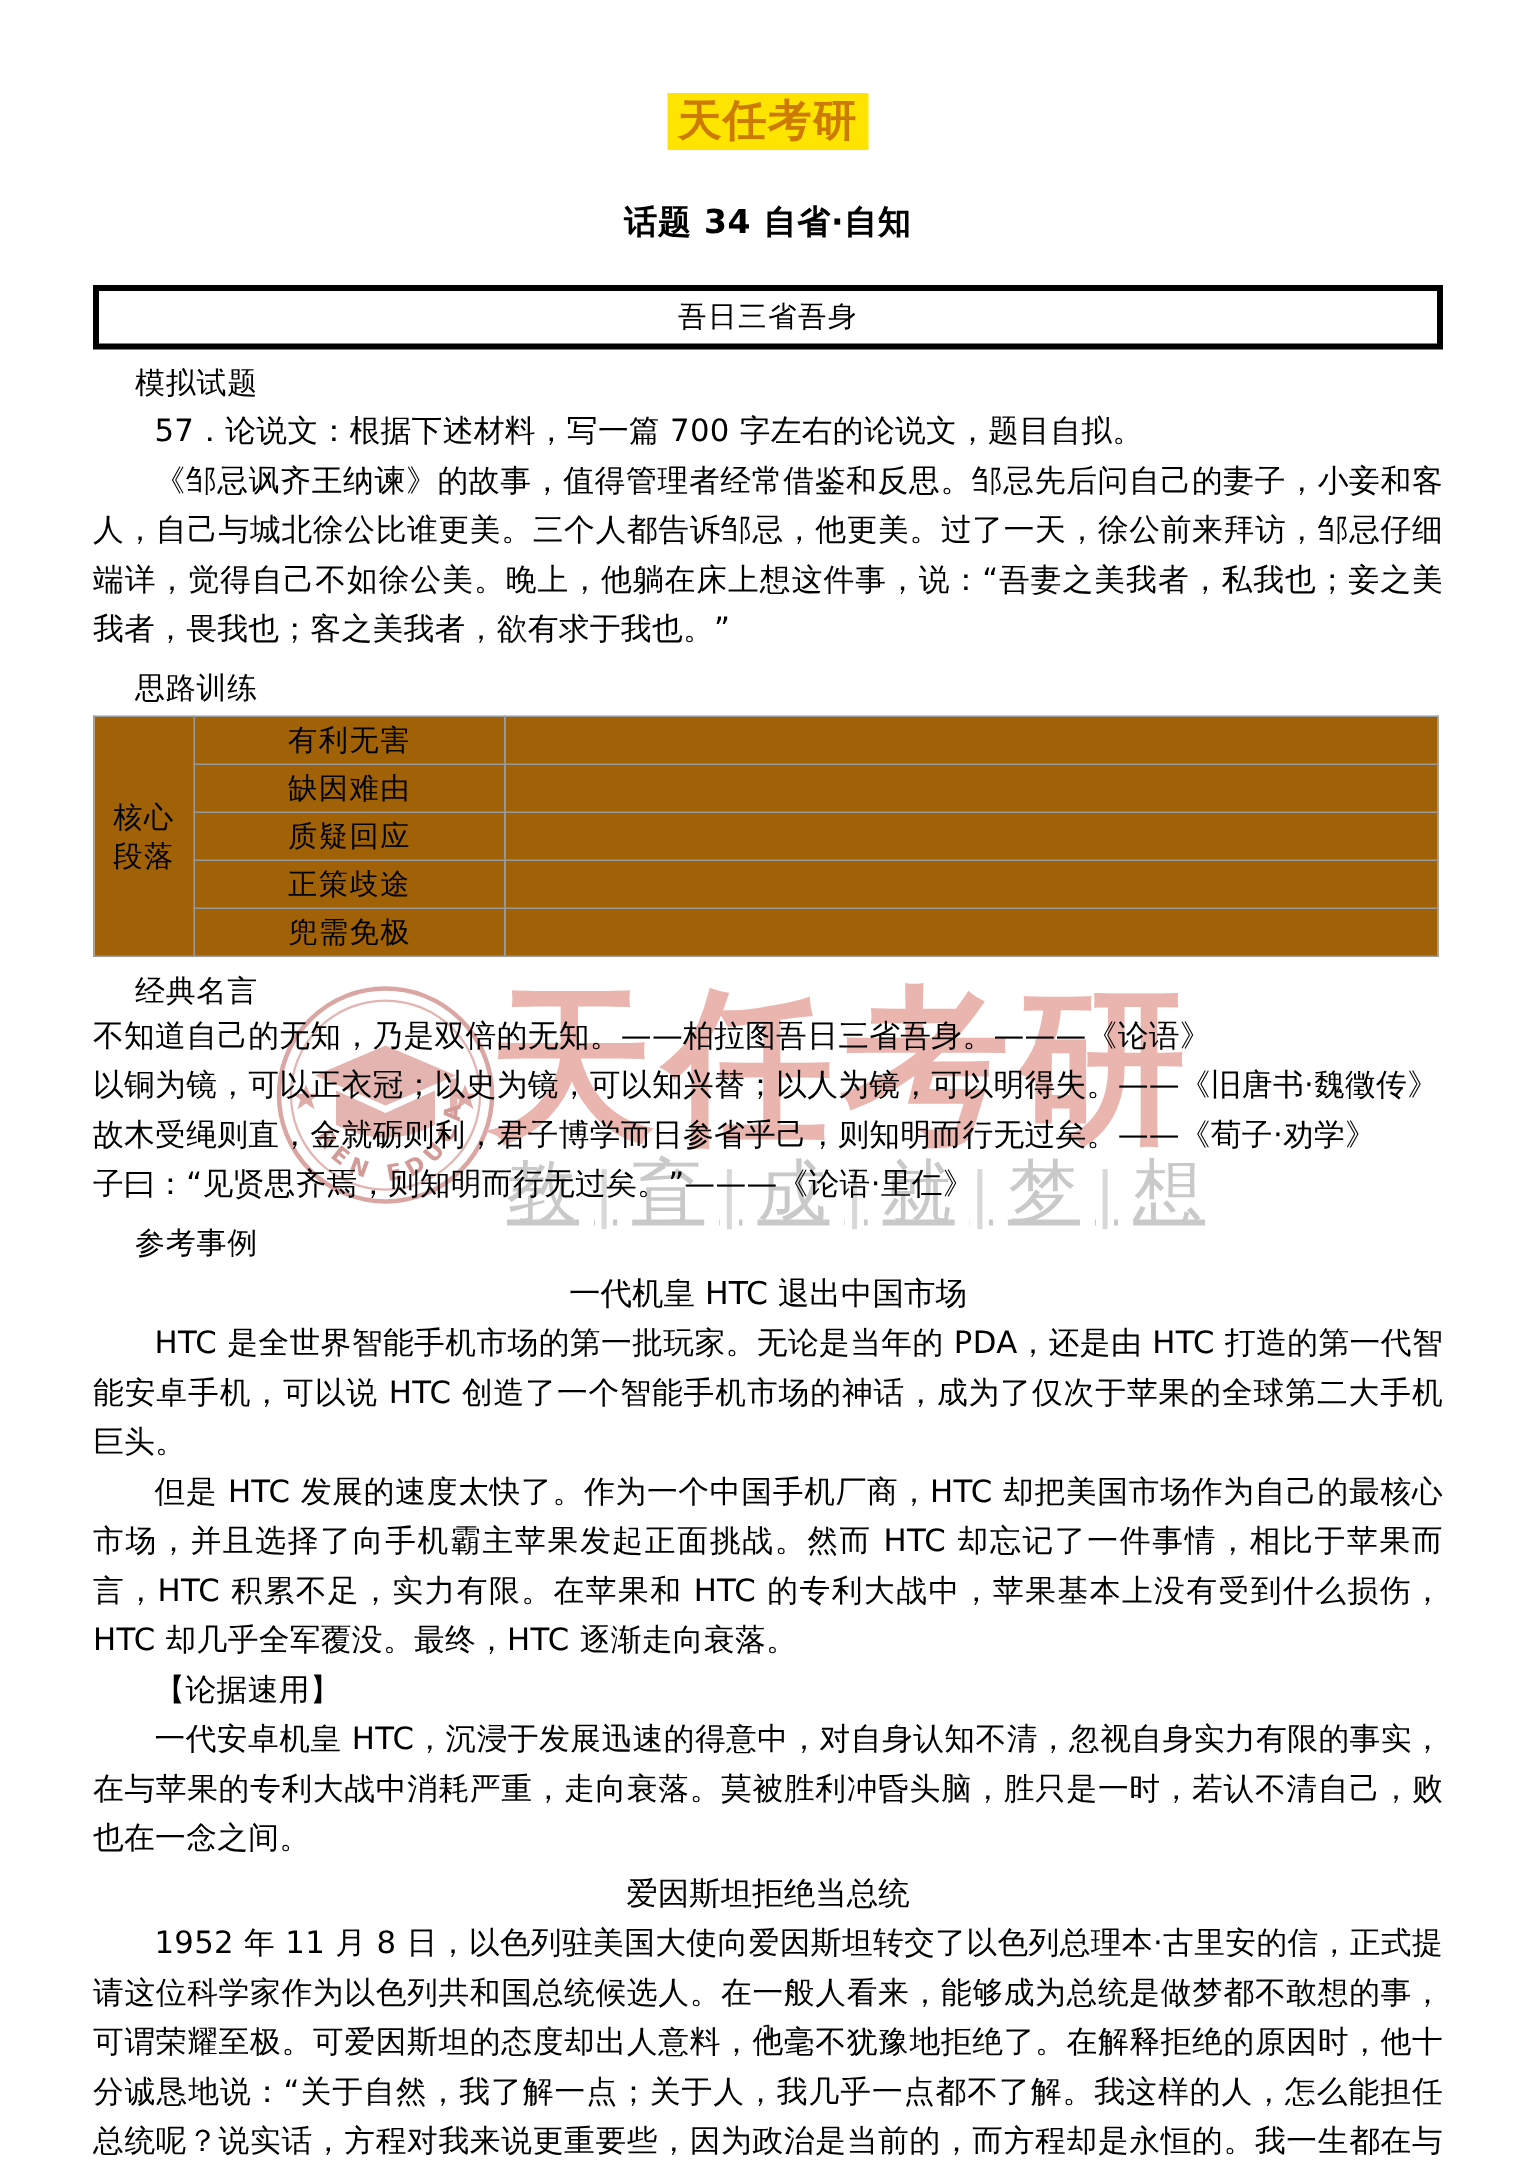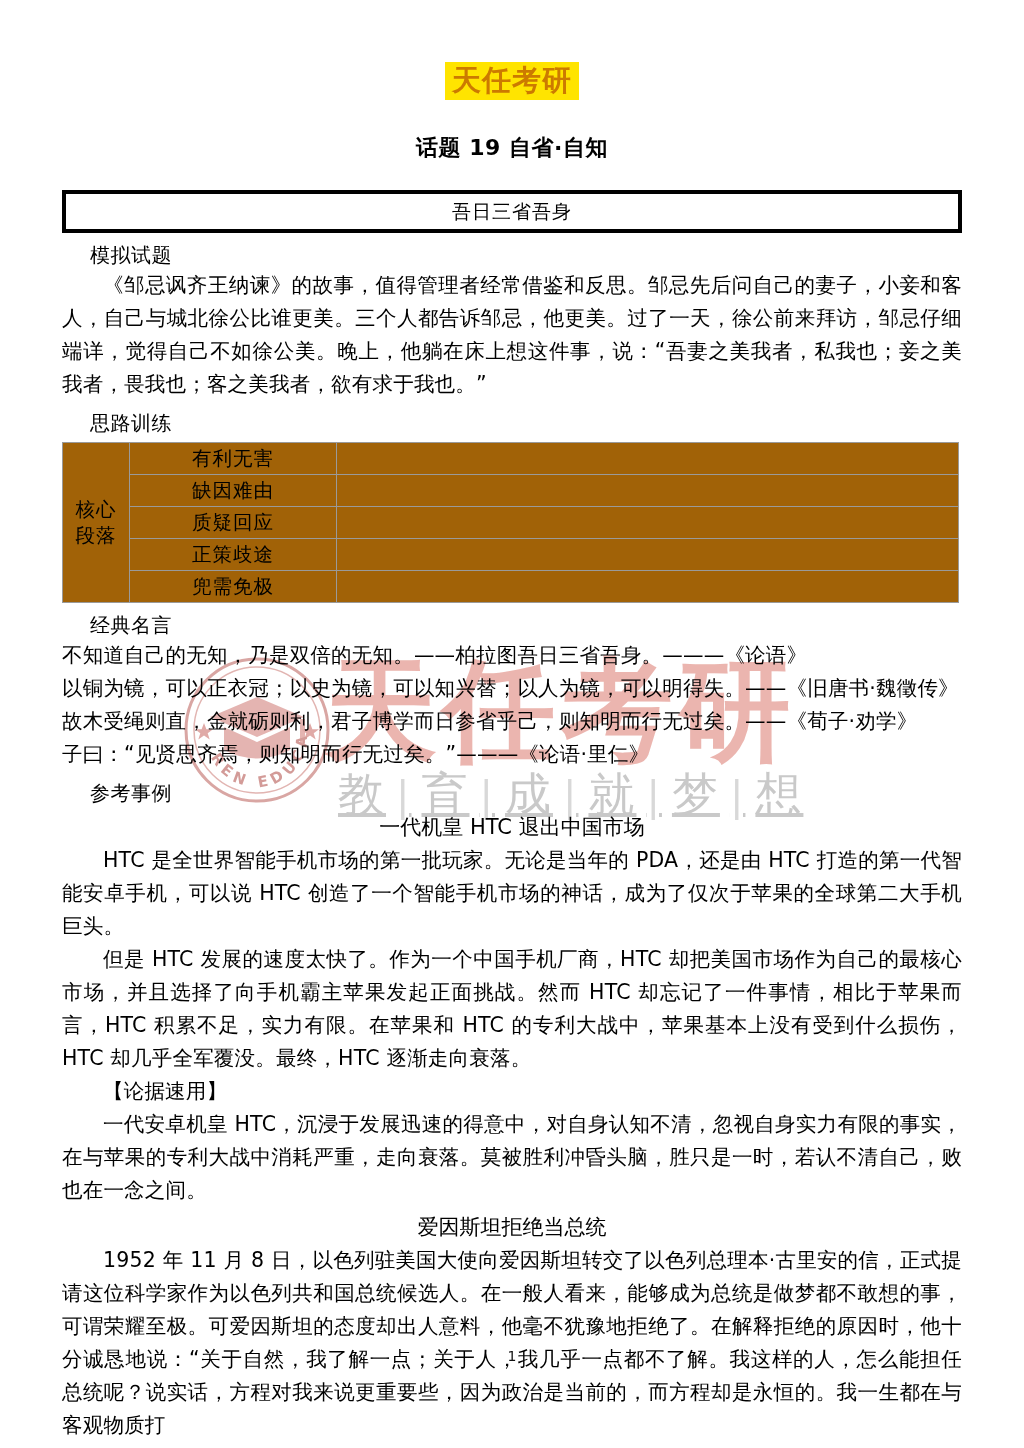--- a/index.html
+++ b/index.html
@@ -202,26 +202,27 @@
       <span>教</span><span class="sep">|</span><span>育</span><span class="sep">|</span><span>成</span><span class="sep">|</span><span>就</span><span class="sep">|</span><span>梦</span><span class="sep">|</span><span>想</span>
     </div>
   </div>
 
   <div class="content">
 
     <div class="brand-wrap">
       <span class="brand">天任考研</span>
     </div>
 
-    <div class="doc-title">话题 19 自省·自知</div>
+    <div class="doc-title">话题 34 自省·自知</div>
 
     <div class="banner-box">吾日三省吾身</div>
 
     <div class="sec-head">模拟试题</div>
 
+    <p class="body-text indent">57．论说文：根据下述材料，写一篇 700 字左右的论说文，题目自拟。</p>
 
     <p class="body-text indent tight">《邹忌讽齐王纳谏》的故事，值得管理者经常借鉴和反思。邹忌先后问自己的妻子，小妾和客人，自己与城北徐公比谁更美。三个人都告诉邹忌，他更美。过了一天，徐公前来拜访，邹忌仔细端详，觉得自己不如徐公美。晚上，他躺在床上想这件事，说：“吾妻之美我者，私我也；妾之美我者，畏我也；客之美我者，欲有求于我也。”</p>
 
     <div class="sec-head">思路训练</div>
 
     <table class="core-table">
       <tbody>
         <tr>
           <td class="col-label" rowspan="5">
             <div>核心</div>

